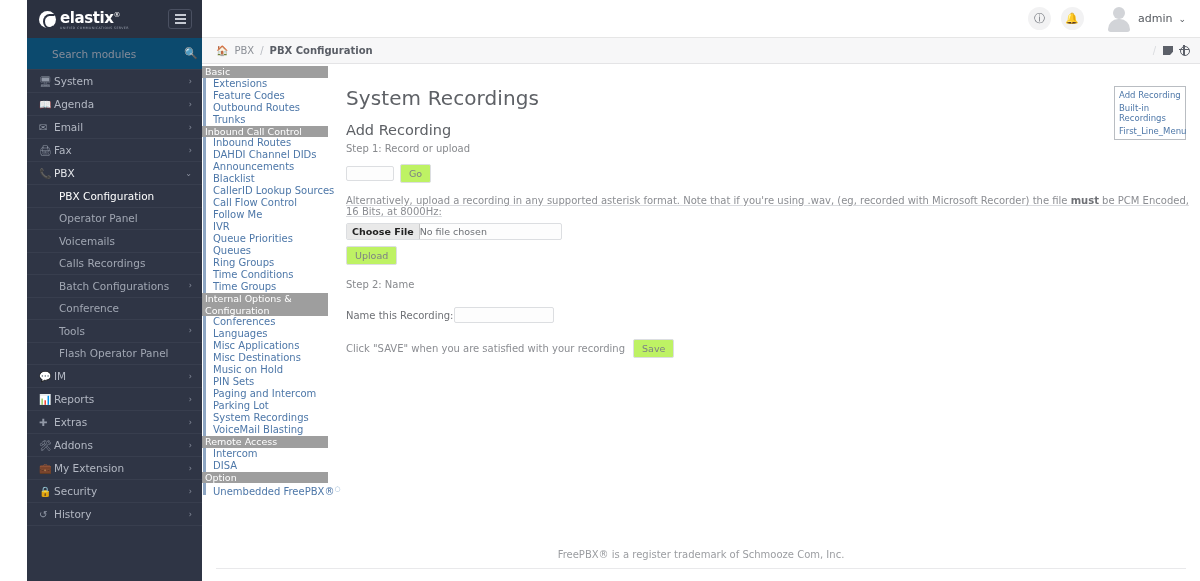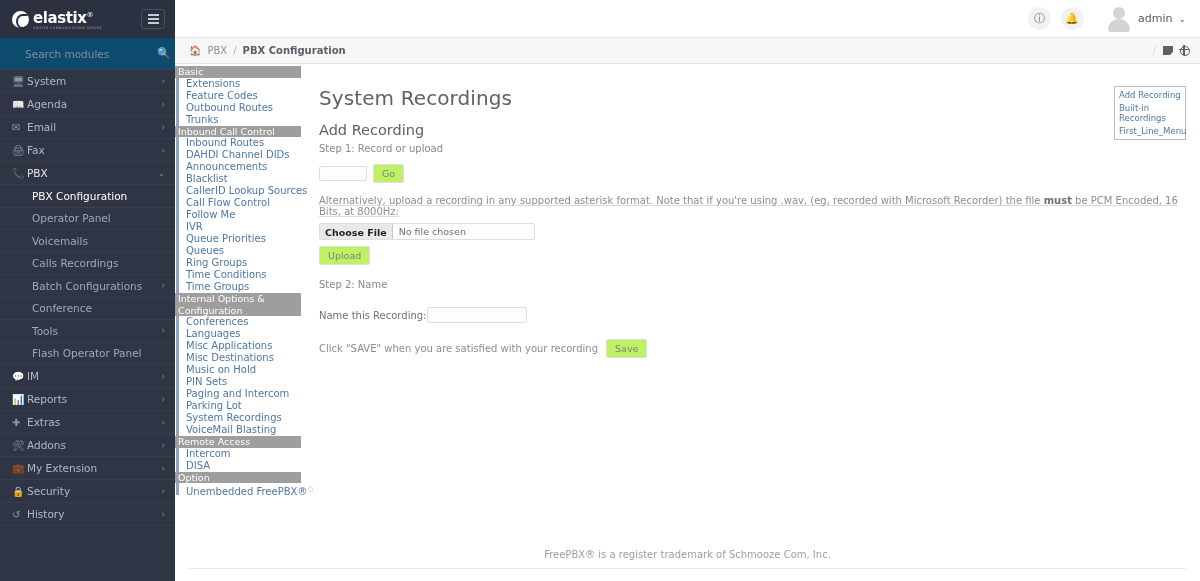--- a/index.html
+++ b/index.html
@@ -10,20 +10,21 @@
     overflow: hidden;
   }
   .app { display: flex; width: 1200px; height: 581px; }
 
   
   .sidebar {
     width: 175px; min-width: 175px; height: 581px;
     background: #2f3545;
     display: flex; flex-direction: column;
     overflow: hidden;
+    margin-left: 27px;
   }
   .brand {
     height: 38px; background: #2b3140;
     display: flex; align-items: center; justify-content: space-between;
     padding: 0 10px 0 12px;
   }
   .brand-logo { display: flex; align-items: center; gap: 4px; }
   .logo-mark {
     width: 17px; height: 17px; border-radius: 50%;
     background: #ffffff; position: relative; flex: none;
@@ -171,24 +172,24 @@
     font-family: "DejaVu Sans", "Liberation Sans", sans-serif;
   }
   .file-row { display: flex; align-items: stretch; margin: 6px 0 4px 0; }
   .file-wrap {
     display: flex; align-items: center; width: 216px; height: 17px;
     border: 1px solid #dcdee1; border-radius: 2px; background: #fdfdfd;
     overflow: hidden;
   }
   .choose-btn {
     background: #e9e9e9; border-right: 1px solid #c9c9c9;
-    font-size: 9.5px; color: #222; padding: 8px 5px; line-height: 15px; height: 30px;
+    font-size: 9.5px; color: #222; padding: 0 5px; line-height: 15px; height: 15px;
     font-weight: bold; cursor: pointer;
   }
-  .file-name { font-size: 9.5px; color: #6d7075; padding-left: 6px; }
+  .file-name { font-size: 9.5px; color: #6d7075; }
   .alt-note { text-decoration: underline; text-decoration-color: #d9dbdf; }
   .name-row { display: flex; align-items: center; margin-top: 17px; }
   .name-lbl { font-size: 10px; color: #6e7075; }
   .save-row { display: flex; align-items: center; gap: 8px; margin-top: 16px; }
   .save-lbl { font-size: 10px; color: #8b8d92; }
 
   
   .right-box {
     position: absolute; right: 14px; top: 22px;
     width: 72px; border: 1px solid #b9bdc2; background: #ffffff;

